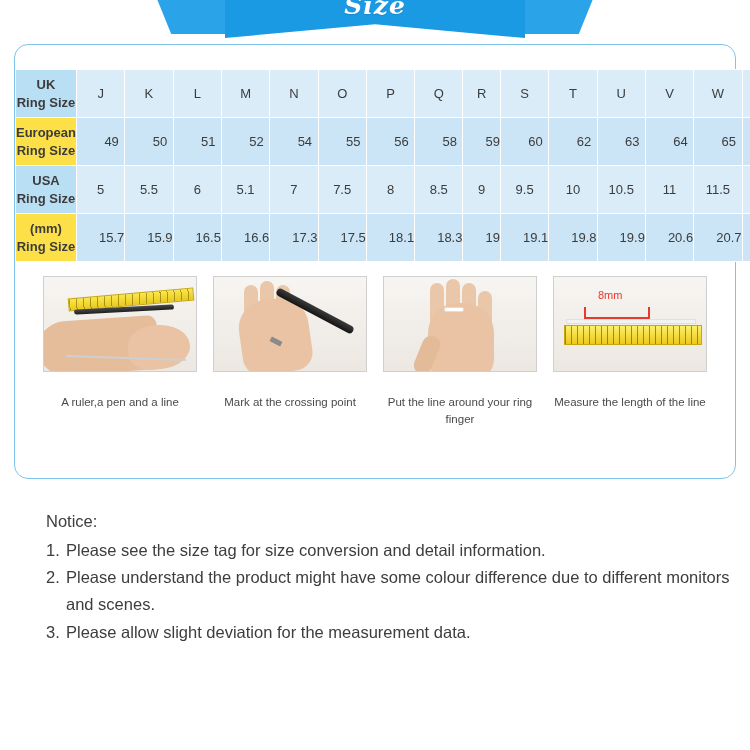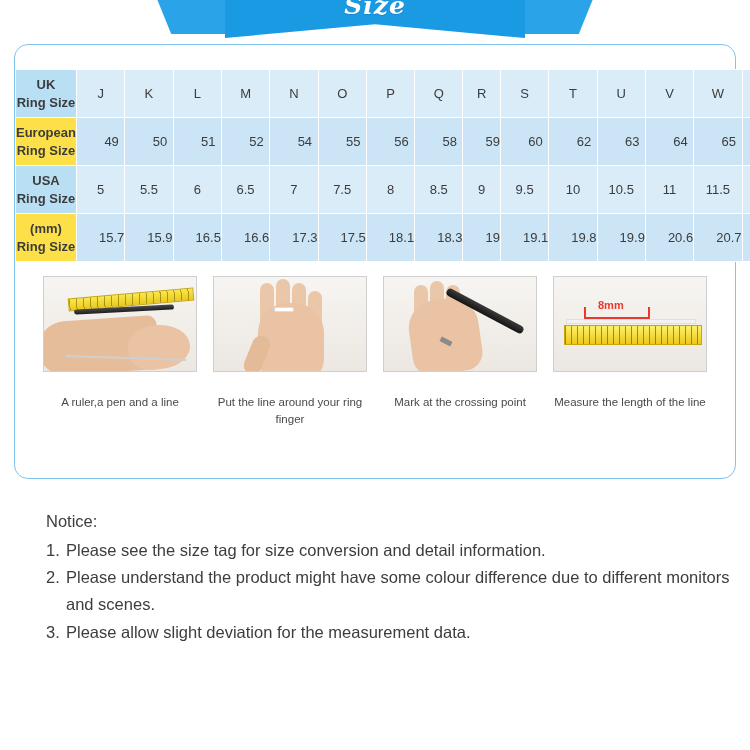--- a/index.html
+++ b/index.html
@@ -201,22 +201,22 @@
   .p4-ruler-ticks {
     position: absolute; inset: 0;
     background: repeating-linear-gradient(to right, #5f5200 0 1px, transparent 1px 6px);
     opacity: .6;
   }
   .p4-thread {
     position: absolute; left: 12px; top: 42px; width: 128px; height: 3px;
     background: #f2f2f2; border: 1px solid #e0e0e0;
   }
   .p4-label {
-    position: absolute; left: 44px; top: 22px;
-    color: #e8392f; font-size: 11px; font-weight: bold;
+    position: absolute; left: 44px; top: 12px;
+    color: #e8392f; font-size: 11px; font-weight: normal;
   }
   .p4-brackets {
     position: absolute; left: 30px; top: 30px; width: 62px; height: 10px;
     border-left: 2px solid #e8392f; border-right: 2px solid #e8392f;
     border-bottom: 2px solid #e8392f;
   }
 
   
   .notice {
     position: absolute;
@@ -298,21 +298,21 @@
       </tr>
 
       <tr>
         <th class="row-label">
           <span>USA</span><br>
           <span>Ring Size</span>
         </th>
         <td class="cell">5</td>
         <td class="cell">5.5</td>
         <td class="cell">6</td>
-        <td class="cell">6.5</td>
+        <td class="cell">5.1</td>
         <td class="cell">7</td>
         <td class="cell">7.5</td>
         <td class="cell">8</td>
         <td class="cell">8.5</td>
         <td class="cell">9</td>
         <td class="cell">9.5</td>
         <td class="cell">10</td>
         <td class="cell">10.5</td>
         <td class="cell">11</td>
         <td class="cell">11.5</td>
@@ -355,42 +355,42 @@
           </div>
         <div class="p1-pen"></div>
         <div class="p1-line"></div>
       </div>
       <div class="photo-caption">A ruler,a pen and a line</div>
     </div>
 
     <div class="photo-item">
       <div class="photo-frame">
         <div class="wall"></div>
+        <div class="p2-finger" style="left:30px;top:8px;"></div>
+        <div class="p2-finger" style="left:46px;top:4px;height:50px;"></div>
+        <div class="p2-finger" style="left:62px;top:8px;"></div>
+        <div class="p3-palm"></div>
+        <div class="p3-pen"></div>
+        <div class="p3-pen-tip"></div>
+      </div>
+      <div class="photo-caption">Mark at the crossing point</div>
+    </div>
+
+    <div class="photo-item">
+      <div class="photo-frame">
+        <div class="wall"></div>
         <div class="p2-finger" style="left:46px;"></div>
         <div class="p2-finger" style="left:62px;top:2px;height:50px;"></div>
         <div class="p2-finger" style="left:78px;top:6px;"></div>
         <div class="p2-finger" style="left:94px;top:14px;height:38px;"></div>
         <div class="p2-palm"></div>
         <div class="p2-thumb"></div>
         <div class="p2-thread" style="left:60px;top:30px;"></div>
       </div>
       <div class="photo-caption">Put the line around your ring finger</div>
-    </div>
-
-    <div class="photo-item">
-      <div class="photo-frame">
-        <div class="wall"></div>
-        <div class="p2-finger" style="left:30px;top:8px;"></div>
-        <div class="p2-finger" style="left:46px;top:4px;height:50px;"></div>
-        <div class="p2-finger" style="left:62px;top:8px;"></div>
-        <div class="p3-palm"></div>
-        <div class="p3-pen"></div>
-        <div class="p3-pen-tip"></div>
-      </div>
-      <div class="photo-caption">Mark at the crossing point</div>
     </div>
 
     <div class="photo-item">
       <div class="photo-frame">
         <div class="wall"></div>
         <div class="p4-label">8mm</div>
         <div class="p4-brackets"></div>
         <div class="p4-thread"></div>
         <div class="p4-ruler">
             <div class="p4-ruler-ticks"></div>

